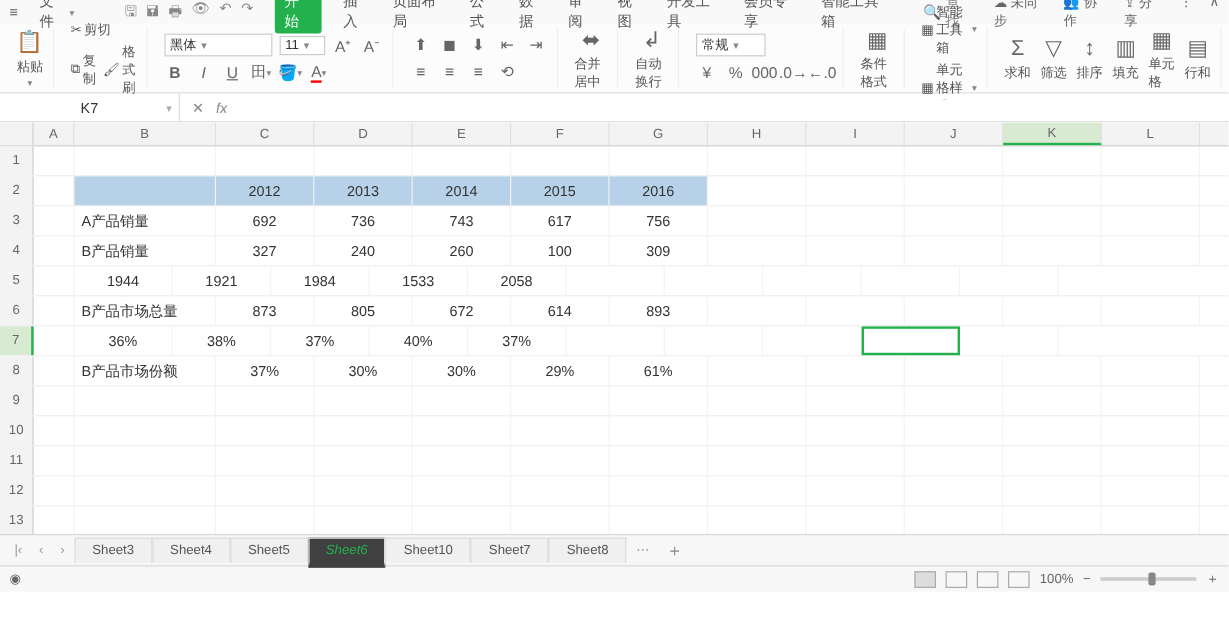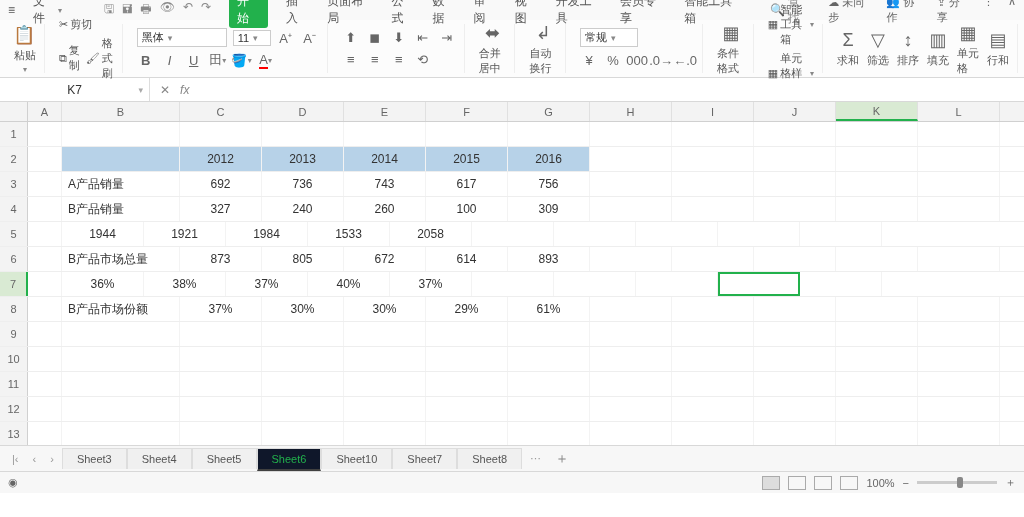--- a/index.html
+++ b/index.html
@@ -46,21 +46,21 @@
 .cell { border-right: 1px solid #f3f3f3; display: inline-flex; align-items: center; padding: 0 6px; font-size: 12px; }
 .cell.center { justify-content: center; }
 .head-cell { background: #b7d2e8; justify-content: center; }
 .sel-cell { border: 2px solid #22b14c !important; position: relative; }
 .row .rowhead.sel { background: #d9ead3; border-right: 2px solid #22b14c; }
 
 
 .sheets { height: 26px; border-top: 1px solid #d8d8d8; display: flex; align-items: center; background: #f7f7f7; padding: 0 6px; gap: 2px; font-size: 11px; }
 .sheets .nav { color: #999; padding: 0 6px; }
 .stab { padding: 4px 14px; border: 1px solid #ddd; border-bottom: none; background: #f0f0f0; color: #555; cursor: pointer; margin-top: 18px; }
-.stab.active { background: #0f172a; color: #22b14c; border-bottom: 2px solid #404040; }
+.stab.active { background: #404040; color: #22b14c; border-bottom: 4px solid #404040; font-style: italic; }
 .sheets .add { color: #888; padding: 0 6px; font-size: 14px; }
 
 
 .status { height: 22px; border-top: 1px solid #d8d8d8; display: flex; align-items: center; background: #f7f7f7; padding: 0 8px; font-size: 11px; color: #666; gap: 10px; }
 .status .right { margin-left: auto; display: flex; align-items: center; gap: 8px; }
 .viewbtn { width: 18px; height: 14px; border: 1px solid #aaa; display: inline-block; }
 .zoom-slider { width: 80px; height: 3px; background: #ccc; position: relative; }
 .zoom-slider .thumb { position: absolute; left: 50%; top: -4px; width: 6px; height: 11px; background: #888; border-radius: 2px; }
 
 

